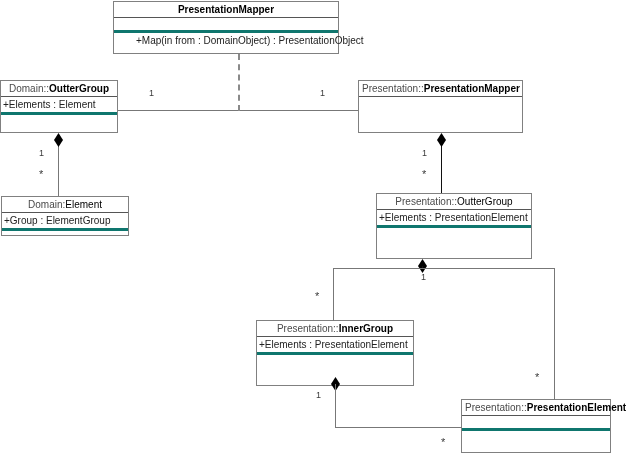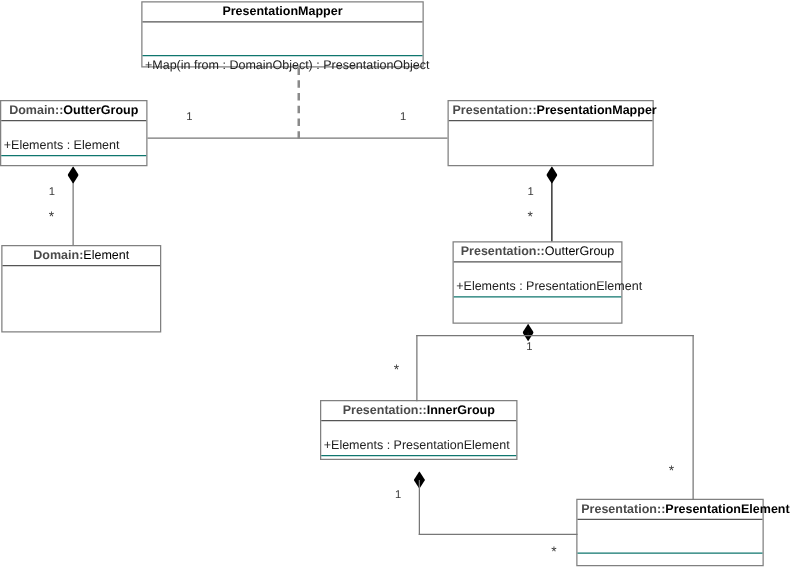--- a/index.html
+++ b/index.html
@@ -28,45 +28,45 @@
     border-bottom: 1px solid #555555;
     text-align: center;
     font-size: 10px;
     line-height: 14px;
     height: 16px;
     padding: 1px 3px 0 3px;
     white-space: nowrap;
     color: #000000;
   }
   .uml-name .ns {
-    font-weight: bold;
+    font-weight: normal;
     color: #4a4a4a;
   }
   .uml-name .cn {
     font-weight: bold;
     color: #000000;
   }
   .uml-attrs {
     box-sizing: border-box;
-    border-bottom: 1px solid #0f766e;
+    border-bottom: 3px solid #0f766e;
     font-size: 10px;
     line-height: 13px;
     padding: 1px 2px 1px 2px;
     color: #222222;
     white-space: nowrap;
-    margin-top: 12px;
   }
   .uml-attrs.empty { height: 15px; padding: 0; }
   .uml-ops {
     box-sizing: border-box;
     font-size: 10px;
     line-height: 13px;
     padding: 1px 2px 1px 2px;
     color: #222222;
     white-space: nowrap;
+    margin-left: 20px;
   }
   .uml-ops.empty { height: 15px; padding: 0; }
 
   
   .edge-h {
     position: absolute;
     height: 0;
     border-top: 1px solid #777777;
   }
   .edge-v {
@@ -126,38 +126,41 @@
     <div class="uml-ops empty"></div>
   </div>
 
   <div class="uml-class" style="left:358px; top:80px; width:165px; height:53px;">
     <div class="uml-name">
       <span class="ns">Presentation::</span><span class="cn">PresentationMapper</span>
     </div>
     <div class="uml-ops empty"></div>
   </div>
 
-  <div class="uml-class" style="left:1px; top:196px; width:128px; height:70px;">
+  <div class="uml-class" style="left:1px; top:196px; width:128px; height:40px;">
     <div class="uml-name">
       <span class="ns">Domain:</span><span class="cn" style="font-weight:normal;color:#000">Element</span>
     </div>
-    <div class="uml-ops empty"></div>
-  </div>
-
-  <div class="uml-class" style="left:362px; top:193px; width:136px; height:66px;">
+    <div class="uml-attrs">
+      <div>+Group : ElementGroup</div>
+    </div>
+    <div class="uml-ops empty"></div>
+  </div>
+
+  <div class="uml-class" style="left:376px; top:193px; width:156px; height:66px;">
     <div class="uml-name">
       <span class="ns">Presentation::</span><span class="cn" style="font-weight:normal;color:#000">OutterGroup</span>
     </div>
     <div class="uml-attrs">
       <div>+Elements : PresentationElement</div>
     </div>
     <div class="uml-ops empty"></div>
   </div>
 
-  <div class="uml-class" style="left:256px; top:320px; width:158px; height:48px;">
+  <div class="uml-class" style="left:256px; top:320px; width:158px; height:66px;">
     <div class="uml-name">
       <span class="ns">Presentation::</span><span class="cn">InnerGroup</span>
     </div>
     <div class="uml-attrs">
       <div>+Elements : PresentationElement</div>
     </div>
     <div class="uml-ops empty"></div>
   </div>
 
   <div class="uml-class" style="left:461px; top:399px; width:150px; height:54px;">

